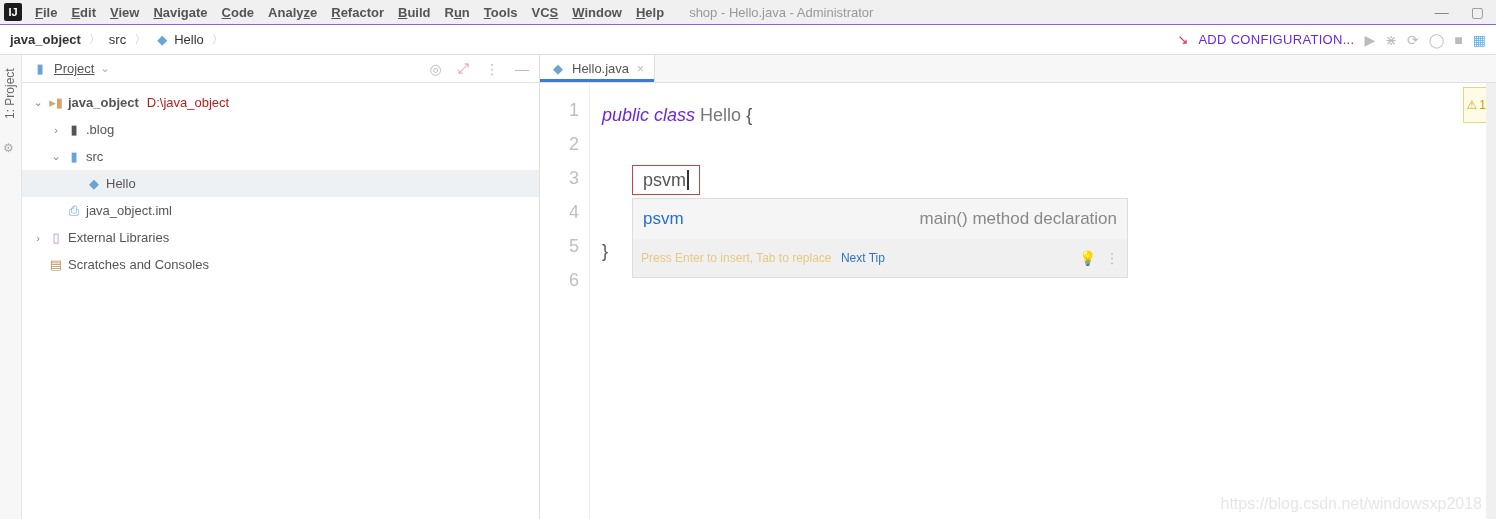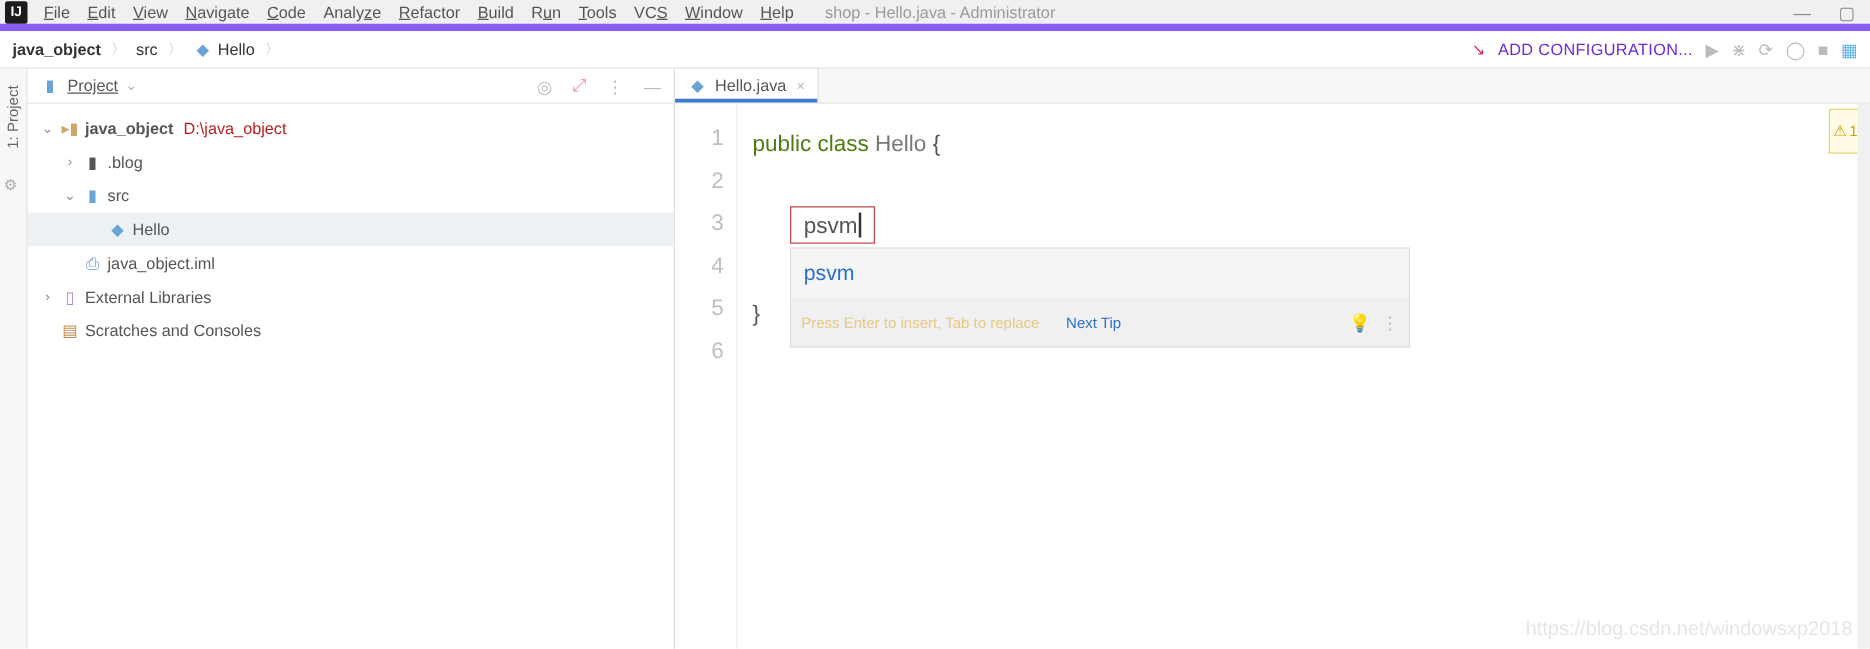--- a/index.html
+++ b/index.html
@@ -1,20 +1,20 @@
 <!DOCTYPE html>
 <html><head>
 <meta charset="utf-8">
 <style>
   * { box-sizing: border-box; margin: 0; padding: 0; font-family: "Segoe UI", Arial, sans-serif; }
   html, body { width: 1496px; height: 519px; background: #fff; overflow: hidden; }
   
-  .menubar { display:flex; align-items:center; height:25px; background:#f0f0f0; border-bottom:6px solid #8b5cf6; padding:0 4px; font-size:13px; color:#555; }
+  .menubar { display:flex; align-items:center; height:25px; background:#f0f0f0; border-bottom:1px solid #8b5cf6; padding:0 4px; font-size:13px; color:#555; }
   .logo-icon{ width:18px;height:18px;background:#1c1c1c;color:#fff;font-size:11px;font-weight:bold;display:flex;align-items:center;justify-content:center;margin-right:6px;border-radius:2px;}
-  .menu-item{ padding:2px 7px; cursor:default;}
+  .menu-item{ padding:2px 7px; cursor:default;font-weight:bold;}
   .menu-item u{ text-decoration:underline;}
   .win-title{ margin-left:18px;color:#999;font-size:13px;text-align:right;}
   .win-controls{ margin-left:auto;display:flex;gap:22px;color:#888;padding-right:8px;}
   .win-controls span{font-size:14px;}
   
   .navbar{display:flex;align-items:center;height:30px;border-bottom:1px solid #e0e0e0;font-size:13px;color:#333;padding:0 10px;background:#fff;}
   .navbar .crumb{display:flex;align-items:center;gap:4px;}
   .navbar .sep{color:#bbb;margin:0 4px;font-size:12px;}
   .bold{font-weight:bold;}
   .nav-right{margin-left:auto;display:flex;align-items:center;gap:10px;color:#999;font-size:13px;}
@@ -47,33 +47,33 @@
   .dim{color:#b91c1c;margin-left:4px;}
   
   .editor{flex:1;display:flex;flex-direction:column;position:relative;}
   .tabbar{height:28px;display:flex;align-items:flex-end;border-bottom:1px solid #e0e0e0;background:#f7f7f7;}
   .tab{height:28px;display:flex;align-items:center;gap:6px;padding:0 10px;background:#fff;border-top:1px solid #e0e0e0;border-right:1px solid #e0e0e0;font-size:13px;color:#555;position:relative;}
   .tab.active{box-shadow:inset 0 -3px 0 #3b7bd1;}
   .tab .close{color:#bbb;font-size:12px;margin-left:2px;}
   .edbody{flex:1;display:flex;font-family:Consolas,Menlo,monospace;font-size:18px;position:relative;background:#fff;}
   .lnums{width:50px;background:#fff;border-right:1px solid #eee;color:#bfbfbf;padding-top:10px;font-family:Consolas,monospace;font-size:18px;text-align:right;padding-right:10px;line-height:34px;}
   .code{flex:1;position:relative;padding-top:15px;padding-left:12px;line-height:34px;}
-  .code .kw{color:#4d7c0f;}
+  .code .kw{color:#6d28d9;font-style:italic;}
   .code .cls{color:#777;}
   .code .pl{color:#555;}
   .hlrow{position:absolute;left:0;right:0;height:34px;top:84px;background:#f7f7f7;z-index:-1;}
   .typed-box{position:absolute;top:82px;left:42px;border:1px solid #c14848;padding:0 10px;height:30px;display:flex;align-items:center;font-family:Consolas,monospace;font-size:18px;color:#555;background:#fff;}
   .typed-box .caret{border-right:2px solid #333;animation:none;height:20px;display:inline-block;margin-left:1px;}
   .completion{position:absolute;top:115px;left:42px;width:496px;background:#f0f0f0;border:1px solid #ddd;font-family:Consolas,monospace;font-size:17px;}
   .completion .row{display:flex;align-items:center;padding:3px 10px;justify-content:space-between;background:#f5f5f5;}
   .completion .match{color:#296fcc;}
   .completion .desc{color:#888;font-size:17px;}
   .completion .hintrow{display:flex;align-items:center;padding:2px 8px;background:#f0f0f0;font-size:12px;font-family:"Segoe UI",Arial;justify-content:space-between;}
   .completion .hintrow .hint{color:#e6c982;}
-  .completion .hintrow .tip{color:#2d72c9;margin-left:18px;}
+  .completion .hintrow .tip{color:#2d72c9;margin-left:6px;}
   .completion .hintrow .bulb{color:#e0b84a;margin-left:auto;font-size:14px;display:flex;gap:8px;align-items:center;}
   .warn-badge{position:absolute;top:4px;right:6px;font-size:12px;color:#c9a400;background:#fffbe6;border:1px solid #e6d77a;padding:0 3px;display:flex;align-items:center;gap:2px;}
   .scrollbar{position:absolute;top:0;right:0;width:10px;height:100%;background:#f0f0f0;}
   .watermark{position:absolute;bottom:6px;right:14px;color:#e6e6e6;font-size:16px;font-family:"Segoe UI",Arial;text-align:right;}
 </style>
 </head>
 <body>
 
 <div class="menubar">
   <div class="logo-icon">IJ</div>
@@ -204,20 +204,21 @@
         <div><span class="pl">}</span></div>
 
         <div class="typed-box">
           <span>psvm</span>
             <span class="caret"></span>
         </div>
 
         <div class="completion">
           <div class="row">
             <span class="match">psvm</span>
+            <span class="desc">main() method declaration</span>
           </div>
           <div class="hintrow">
             <span>
               <span class="hint">Press Enter to insert, Tab to replace</span>
               <span class="tip">Next Tip</span>
             </span>
             <span class="bulb">
               <span>💡</span>
               <span style="color:#bbb">⋮</span>
             </span>

